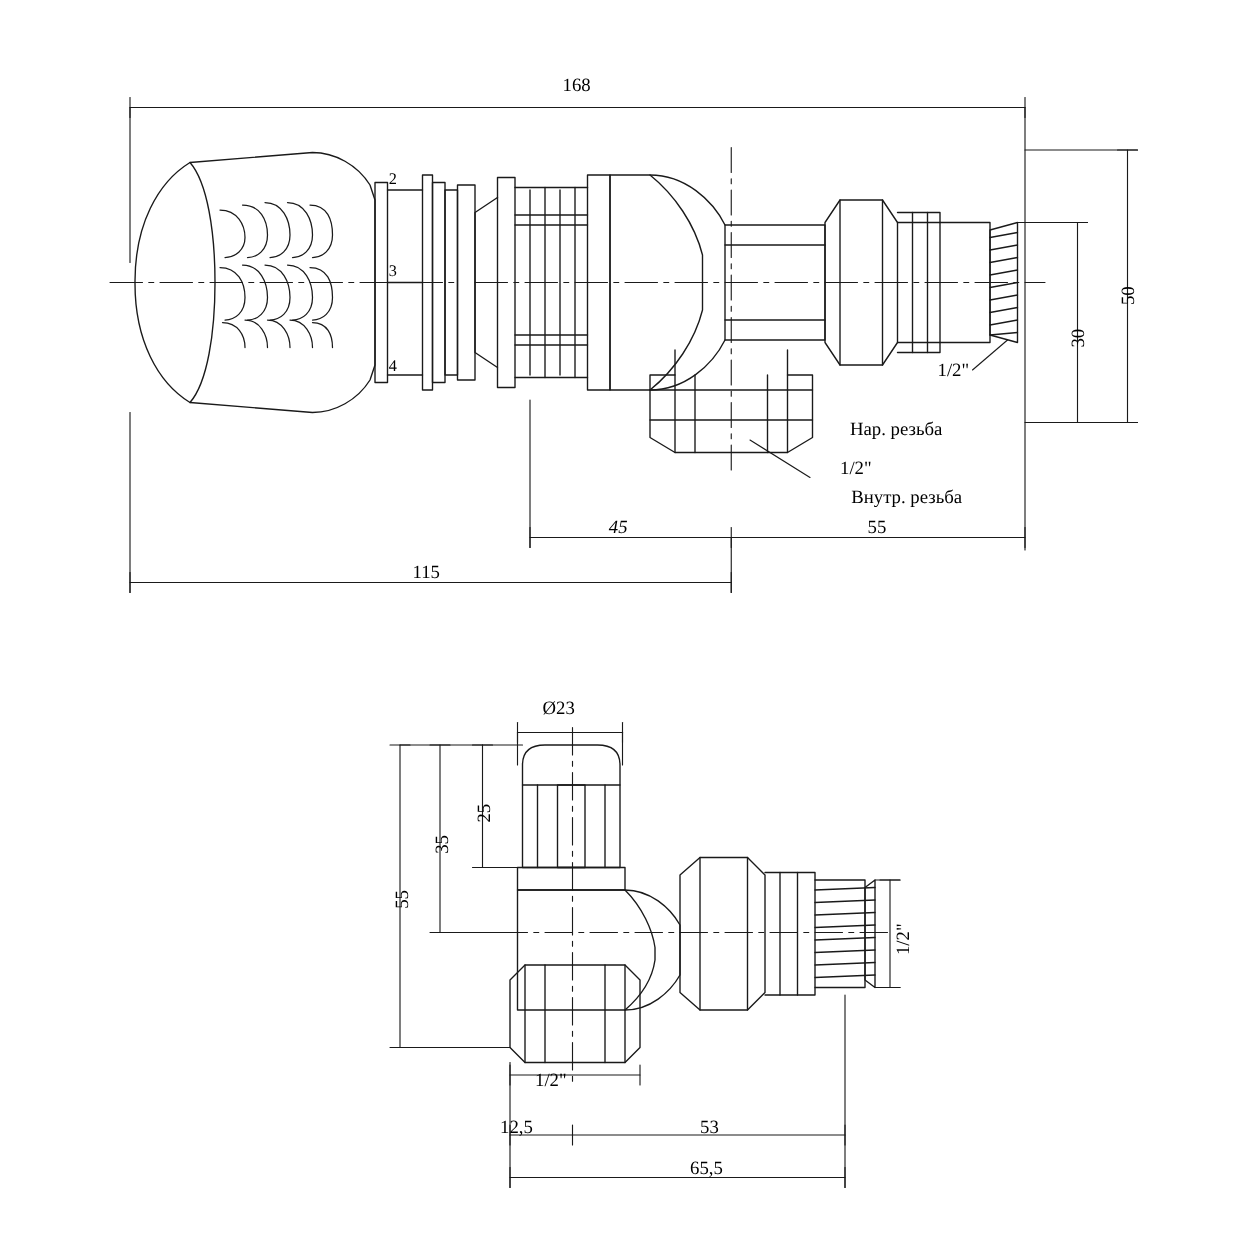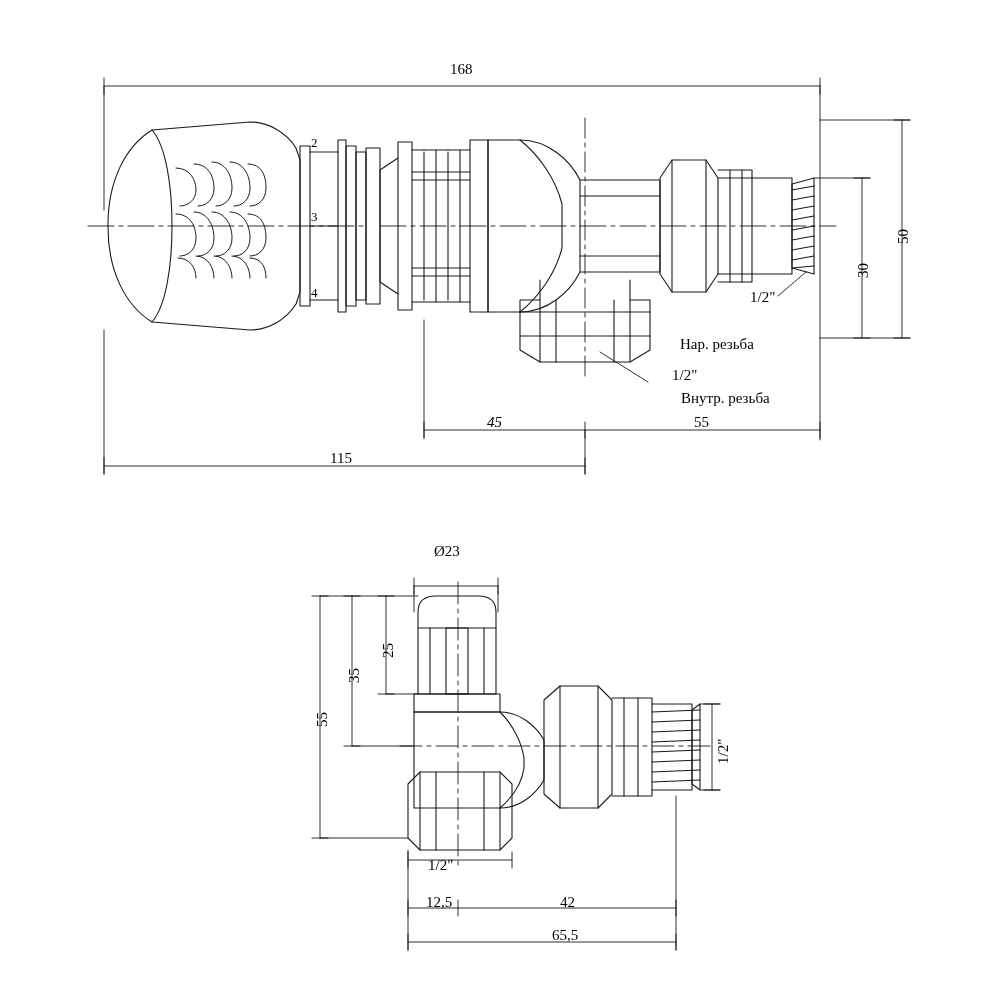--- a/index.html
+++ b/index.html
@@ -311,27 +311,27 @@
   <div class="dim-label" style="left:750px; top:290px;">1/2"</div>
   <div class="dim-label" style="left:680px; top:313px;margin-top:24px;">Нар. резьба</div>
 
   <div class="dim-label" style="left:672px; top:368px;">1/2"</div>
   <div class="dim-label" style="left:670px; top:391px;margin-left:11px;">Внутр. резьба</div>
 
   <div class="dim-label" style="left:487px; top:415px;font-style:italic;">45</div>
   <div class="dim-label" style="left:694px; top:415px;">55</div>
   <div class="dim-label" style="left:330px; top:451px;text-align:right;">115</div>
 
-  <div class="dim-label" style="left:434px; top:544px;">Ø23</div>
+  <div class="dim-label" style="left:434px; top:560px;">Ø23</div>
 
   <div class="dim-label vert" style="left:381px; top:658px;">25</div>
   <div class="dim-label vert" style="left:347px; top:683px;">35</div>
   <div class="dim-label vert" style="left:315px; top:727px;">55</div>
 
   <div class="dim-label vert" style="left:716px; top:764px;">1/2"</div>
 
   <div class="dim-label" style="left:428px; top:858px;">1/2"</div>
 
-  <div class="dim-label" style="left:426px; top:895px;">12,5</div>
-  <div class="dim-label" style="left:560px; top:895px;">42</div>
+  <div class="dim-label" style="left:400px; top:895px;">12,5</div>
+  <div class="dim-label" style="left:560px; top:895px;">53</div>
   <div class="dim-label" style="left:552px; top:928px;">65,5</div>
 
 </div>
 
 </body></html>

